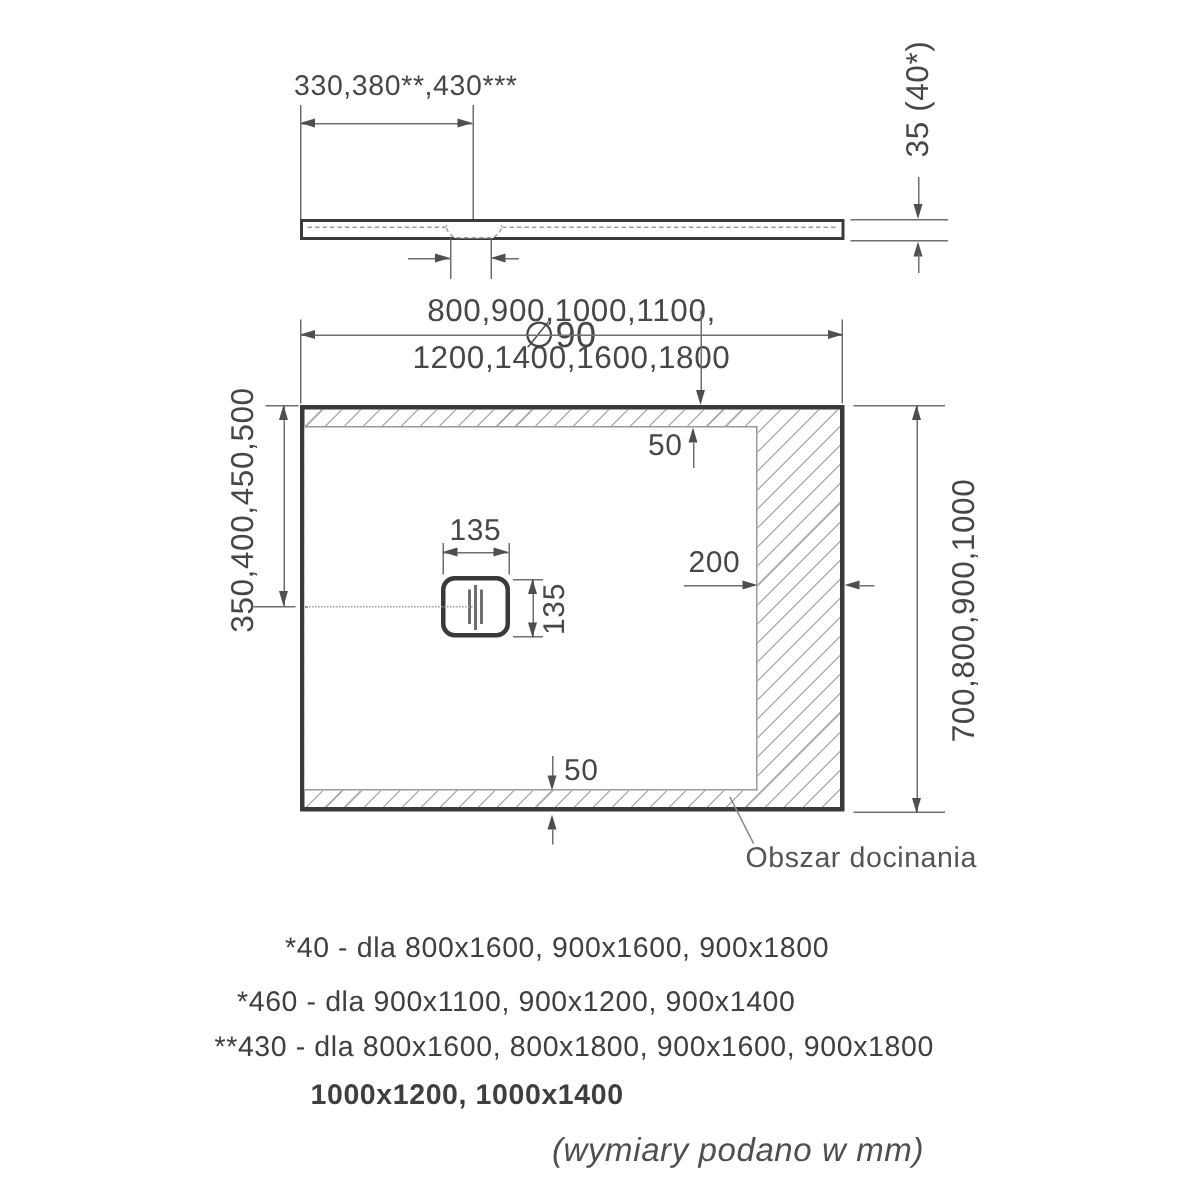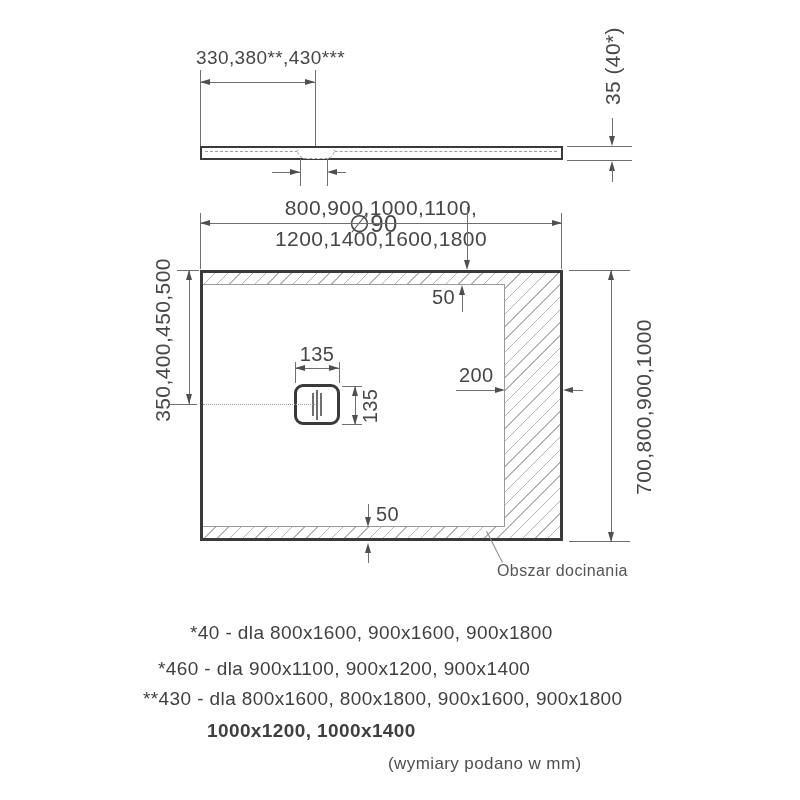--- a/index.html
+++ b/index.html
@@ -35,21 +35,21 @@
   #tv-inner { position:absolute; left:203px; top:284px; width:302px; height:243px;
               background:#ffffff; border-top:1px solid #9a9a9a; border-right:1px solid #9a9a9a;
               border-bottom:1px solid #9a9a9a; box-sizing:border-box; }
   #tv-drain { position:absolute; left:294px; top:384px; width:46px; height:41px;
               border:3px solid #3a3a3a; border-radius:9px; background:#fff; box-sizing:border-box; }
   .slot { position:absolute; width:2px; background:#6f6f6f; }
   #leader { position:absolute; left:487px; top:531px; width:35px; height:1px;
             background:#8a8a8a; transform:rotate(63deg); transform-origin:0 0; }
   .note { color:#555555; }
   .foot { position:absolute; white-space:nowrap; color:#3f3f3f; font-size:19px; letter-spacing:0.4px; }
-  .foot.italic { font-size:17px; color:#4f4f4f;margin-left:20px; }
+  .foot.italic { font-style:italic; font-size:22px; color:#4f4f4f; }
 </style>
 </head>
 <body>
 
 <div id="canvas">
 
   <div class="t small" style="left:196px; top:48px;">330,380**,430***</div>
 
   <div class="ln hln" style="left:200px; top:82px; width:115px;"></div>
   <div class="arr l" style="left:200px; top:79px;"></div>
@@ -134,21 +134,21 @@
   <div class="arr d" style="left:186px; top:394px;"></div>
 
   <div class="ln hln" style="left:569px; top:270px; width:61px;"></div>
   <div class="ln hln" style="left:569px; top:541px; width:61px;"></div>
   <div class="ln vln" style="left:611px; top:270px; height:272px;"></div>
   <div class="arr u" style="left:608px; top:270px;"></div>
   <div class="arr d" style="left:608px; top:532px;"></div>
   <div class="t rot" style="left:643px; top:407px; font-size:21px;">700,800,900,1000</div>
 
   <div id="leader"></div>
-  <div class="t note" style="left:497px; top:563px; font-size:16px;">Obszar docinania</div>
+  <div class="t note" style="left:497px; top:563px; font-size:19px;">Obszar docinania</div>
 
   <div class="foot" style="left:157px; top:622px;margin-left:33px;">*40 - dla 800x1600, 900x1600, 900x1800</div>
   <div class="foot" style="left:158px; top:658px;">*460 - dla 900x1100, 900x1200, 900x1400</div>
   <div class="foot" style="left:143px; top:688px;">**430 - dla 800x1600, 800x1800, 900x1600, 900x1800</div>
   <div class="foot" style="left:207px; top:720px;font-weight:bold;">1000x1200, 1000x1400</div>
   <div class="foot italic" style="left:368px; top:754px;">(wymiary podano w mm)</div>
 
 </div>
 
 </body></html>

